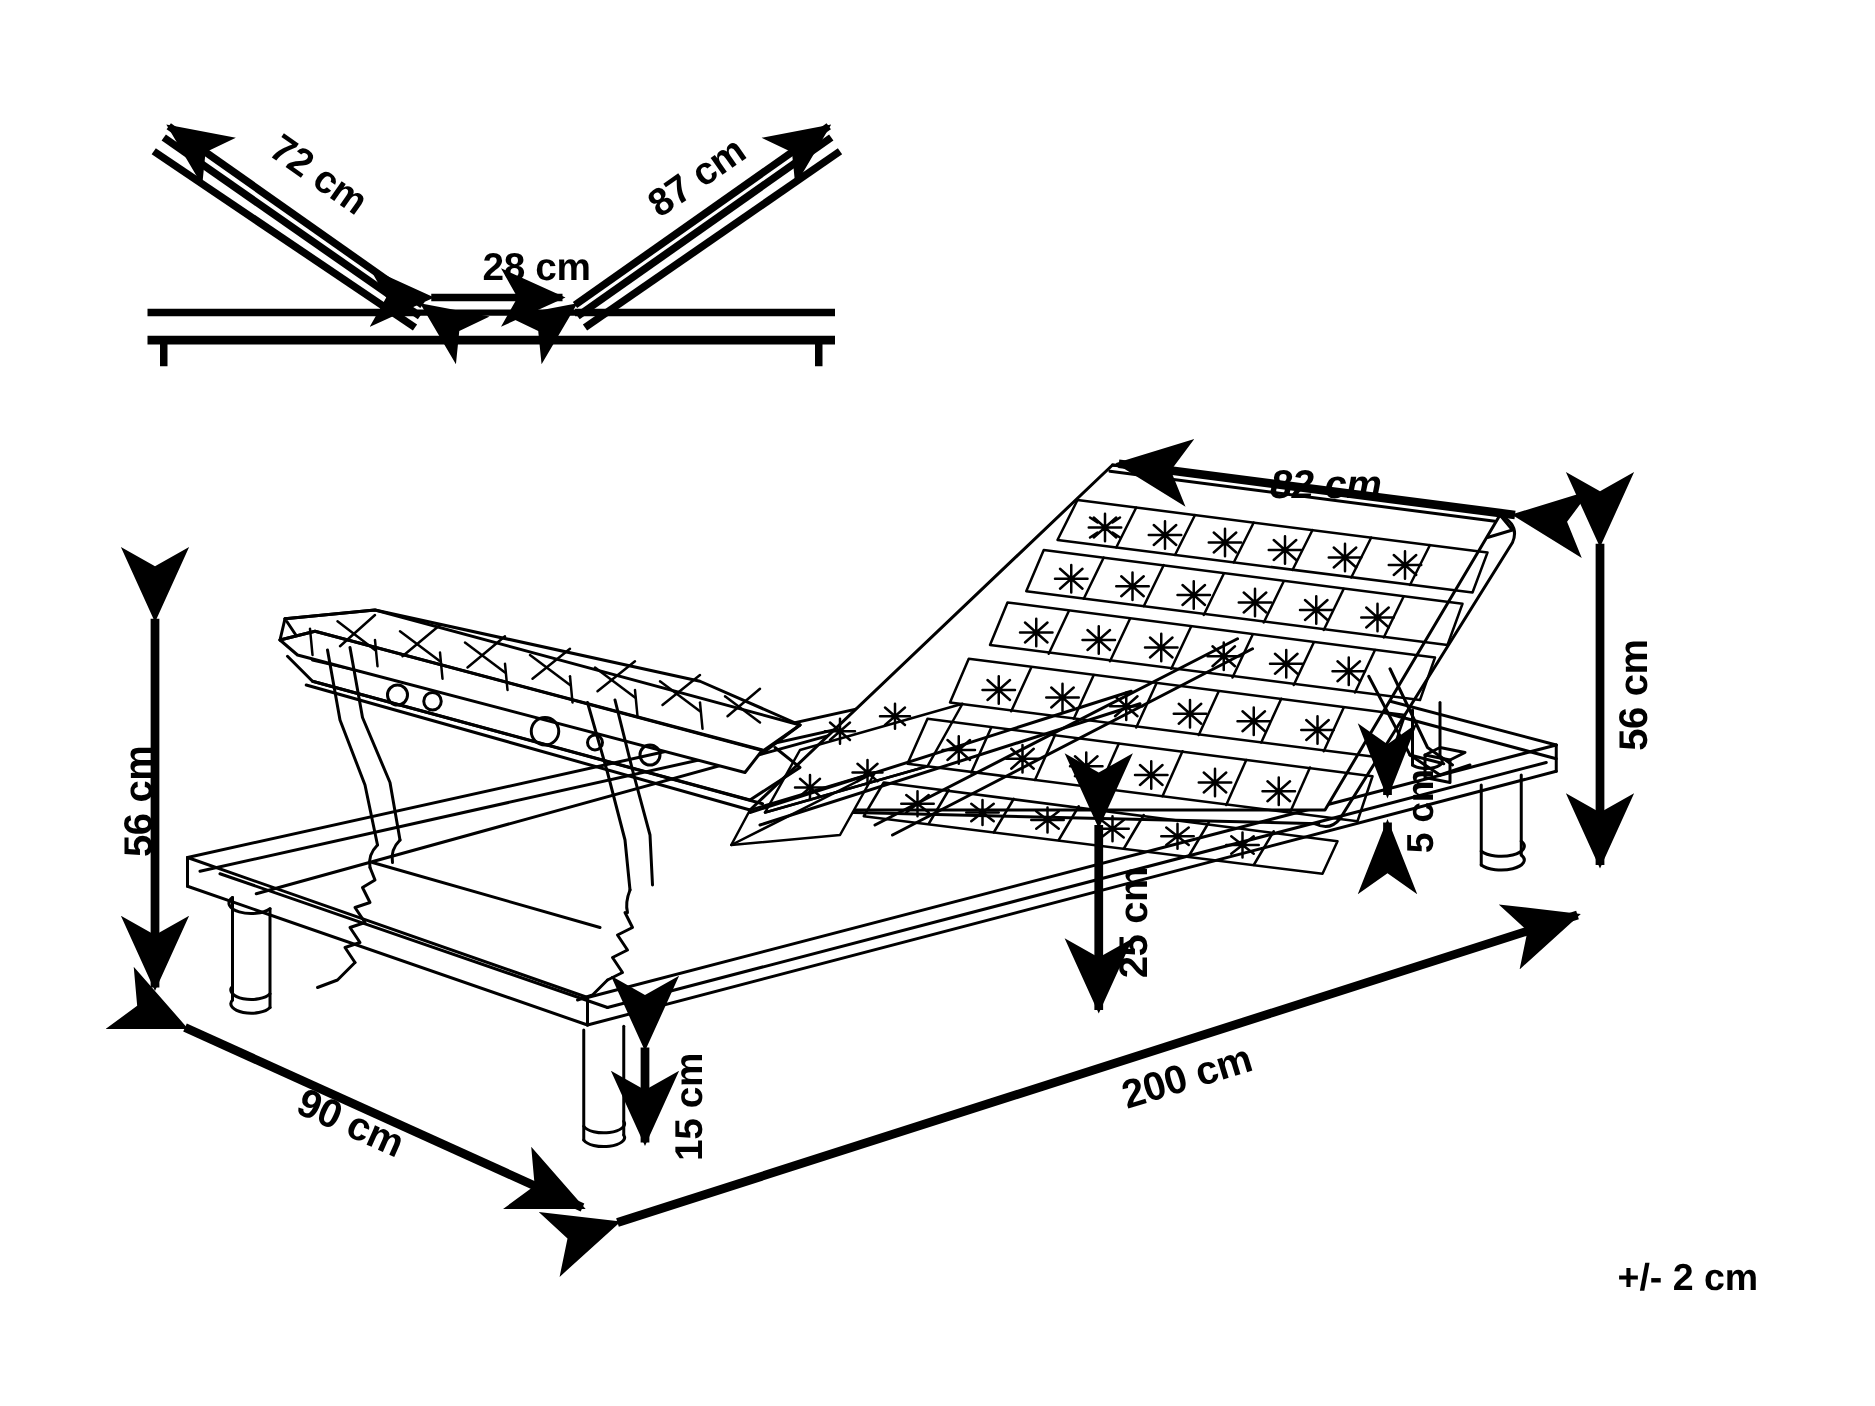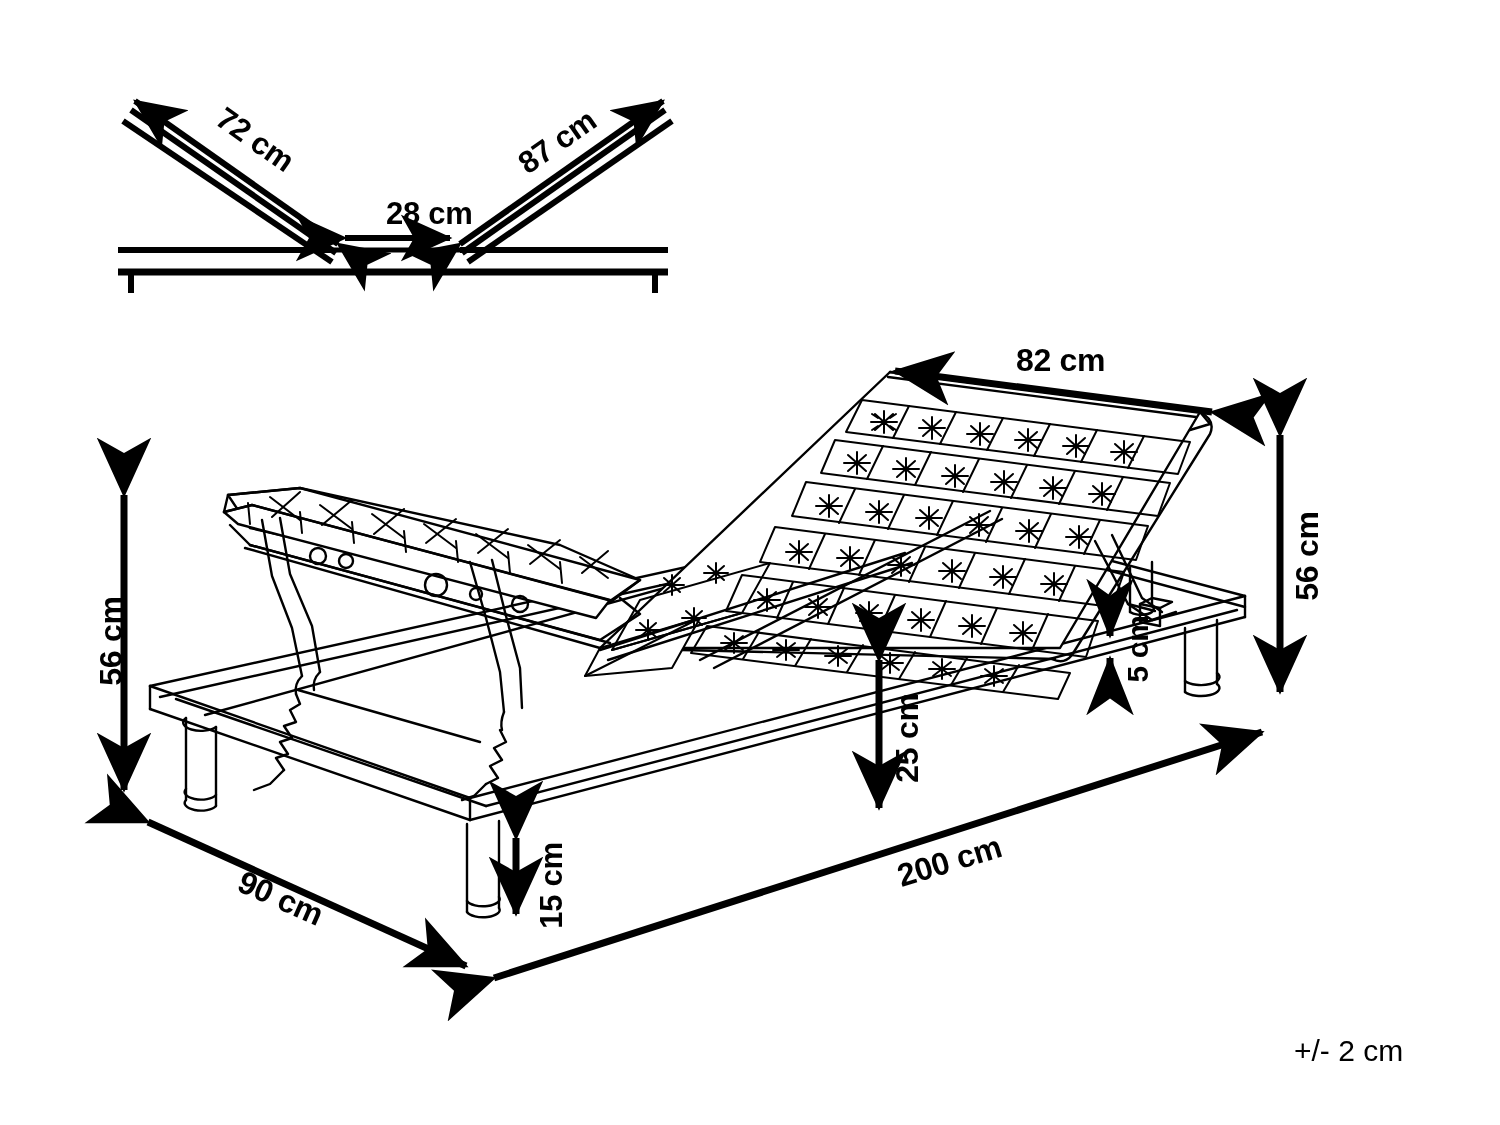--- a/index.html
+++ b/index.html
@@ -34,25 +34,24 @@
     letter-spacing: -0.3px;
     line-height: 1;
     transform-origin: 50% 50%;
   }
   .sz-30 { font-size: 30px; }
   .sz-31 { font-size: 31px; }
   .sz-32 { font-size: 32px; }
   .tol-note {
     position: absolute;
     font-family: "Liberation Sans", sans-serif;
-    font-weight: normal;
+    font-weight: bold;
     font-size: 30px;
     color: #000000;
     white-space: nowrap;
-    margin-top: 28px;
   }
 </style>
 </head>
 <body>
 
 <div id="page">
 
   <svg id="canvas" viewBox="0 0 1500 1125">
     <defs>
       <marker id="ah" markerWidth="9" markerHeight="9" refX="8.2" refY="4.5" orient="auto" markerUnits="strokeWidth">
@@ -463,21 +462,21 @@
       </g>
     </g>
   </svg>
 
   <div class="dim-label sz-31" style="left:212px; top:124px; transform: rotate(35deg);">72 cm</div>
 
   <div class="dim-label sz-31" style="left:514px; top:126px; transform: rotate(-35deg);">87 cm</div>
 
   <div class="dim-label sz-31" style="left:358px; top:198px;margin-left:28px;">28 cm</div>
 
-  <div class="dim-label sz-32" style="left:1016px; top:344px;">82 cm</div>
+  <div class="dim-label sz-32" style="left:1016px; top:371px;font-style:italic;">82 cm</div>
 
   <div class="dim-label sz-32" style="left:66px; top:625px; transform: rotate(-90deg);">56 cm</div>
 
   <div class="dim-label sz-32" style="left:1262px; top:540px; transform: rotate(-90deg);">56 cm</div>
 
   <div class="dim-label sz-32" style="left:862px; top:722px; transform: rotate(-90deg);">25 cm</div>
 
   <div class="dim-label sz-30" style="left:1104px; top:634px; transform: rotate(-90deg);">5 cm</div>
 
   <div class="dim-label sz-31" style="left:508px; top:870px; transform: rotate(-90deg);">15 cm</div>

